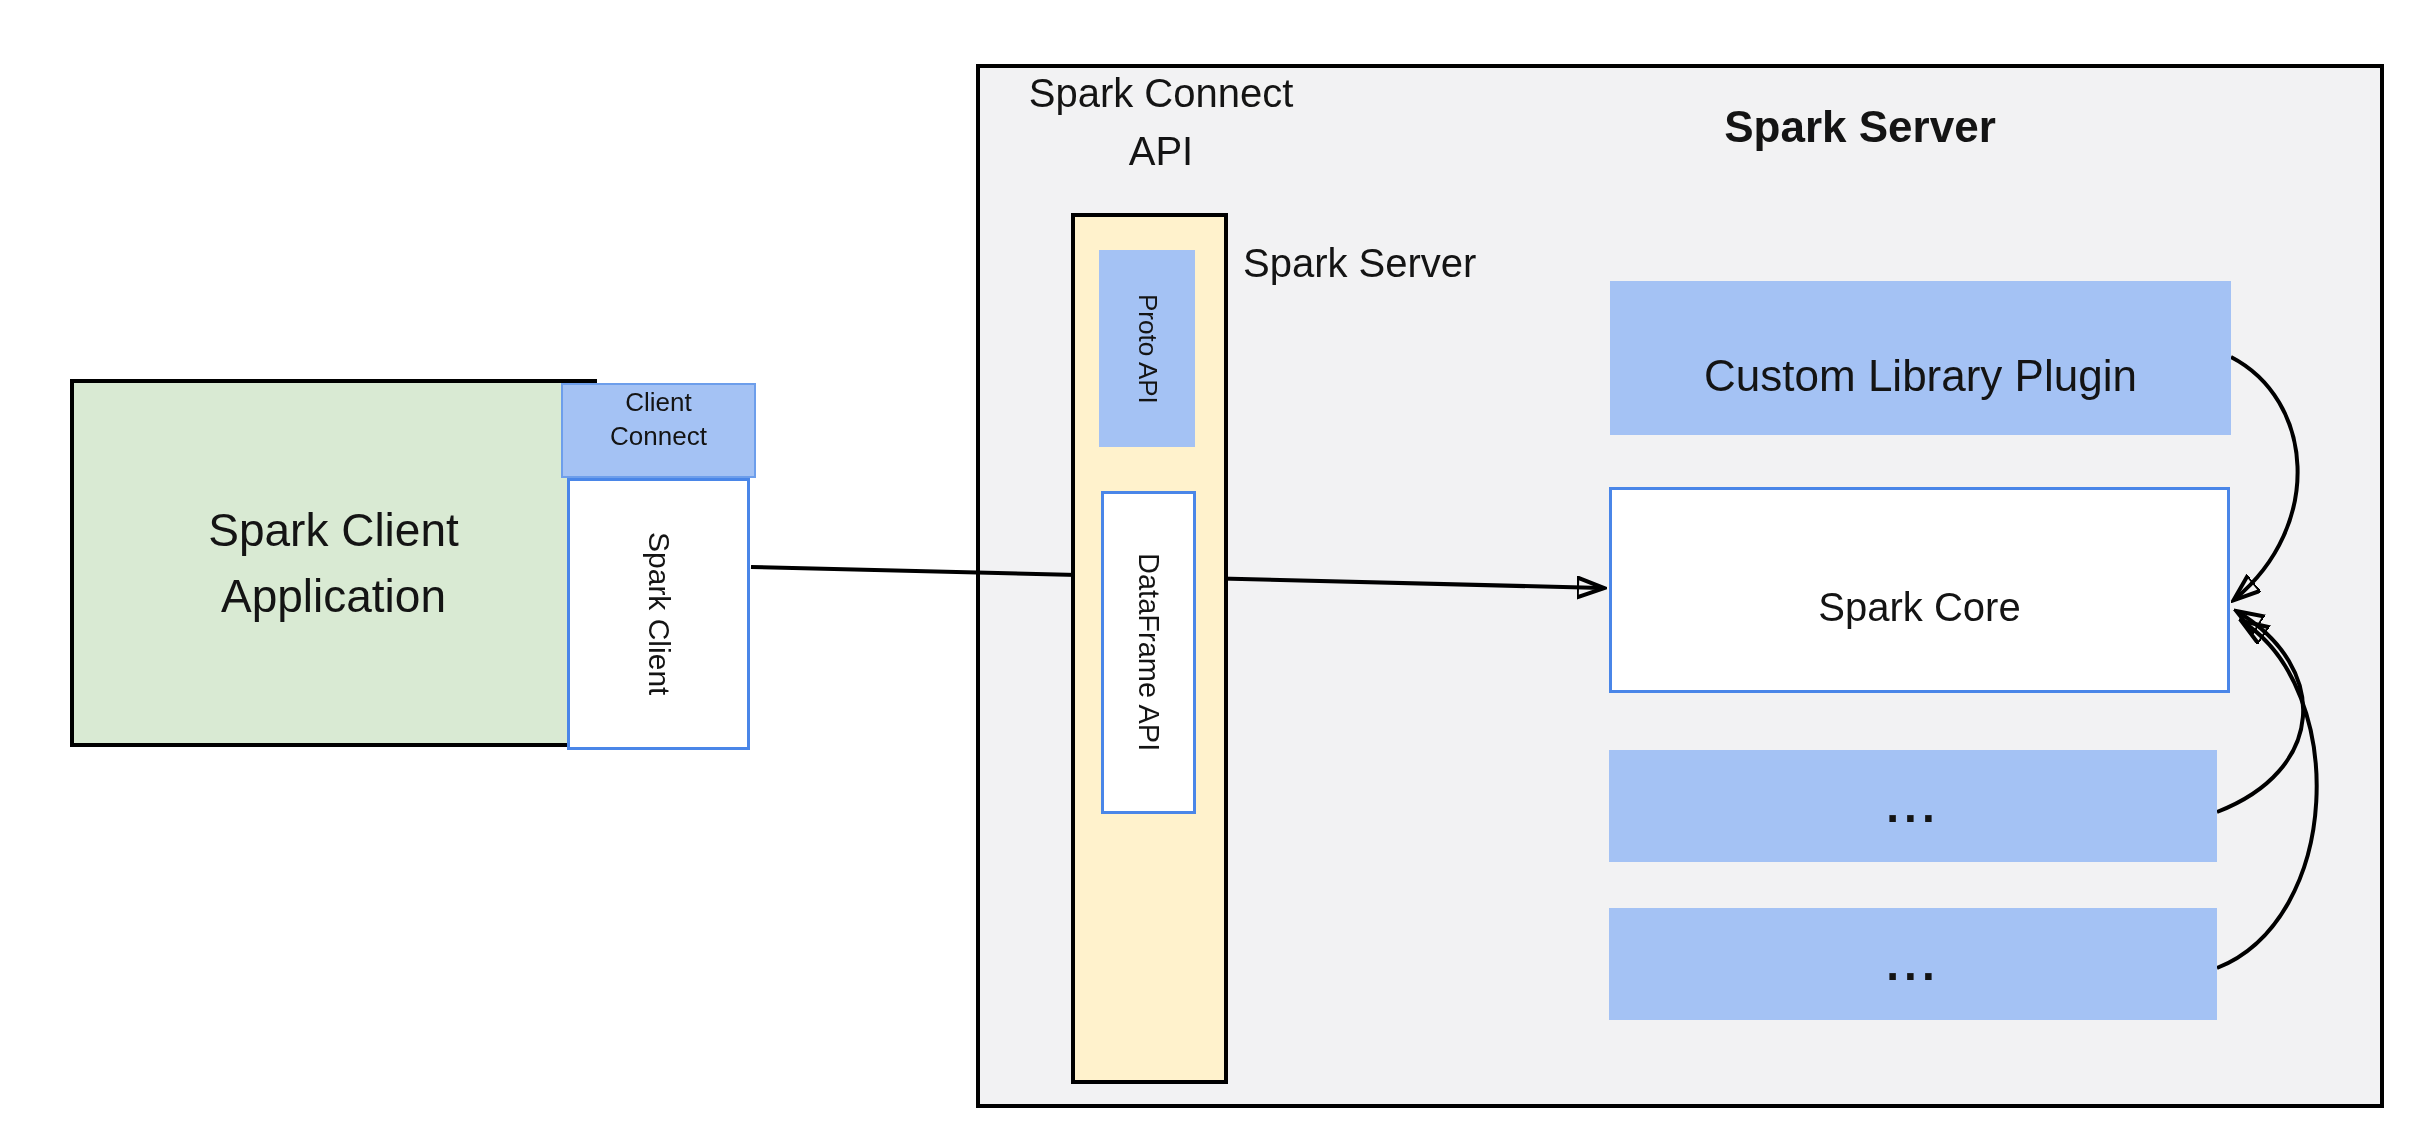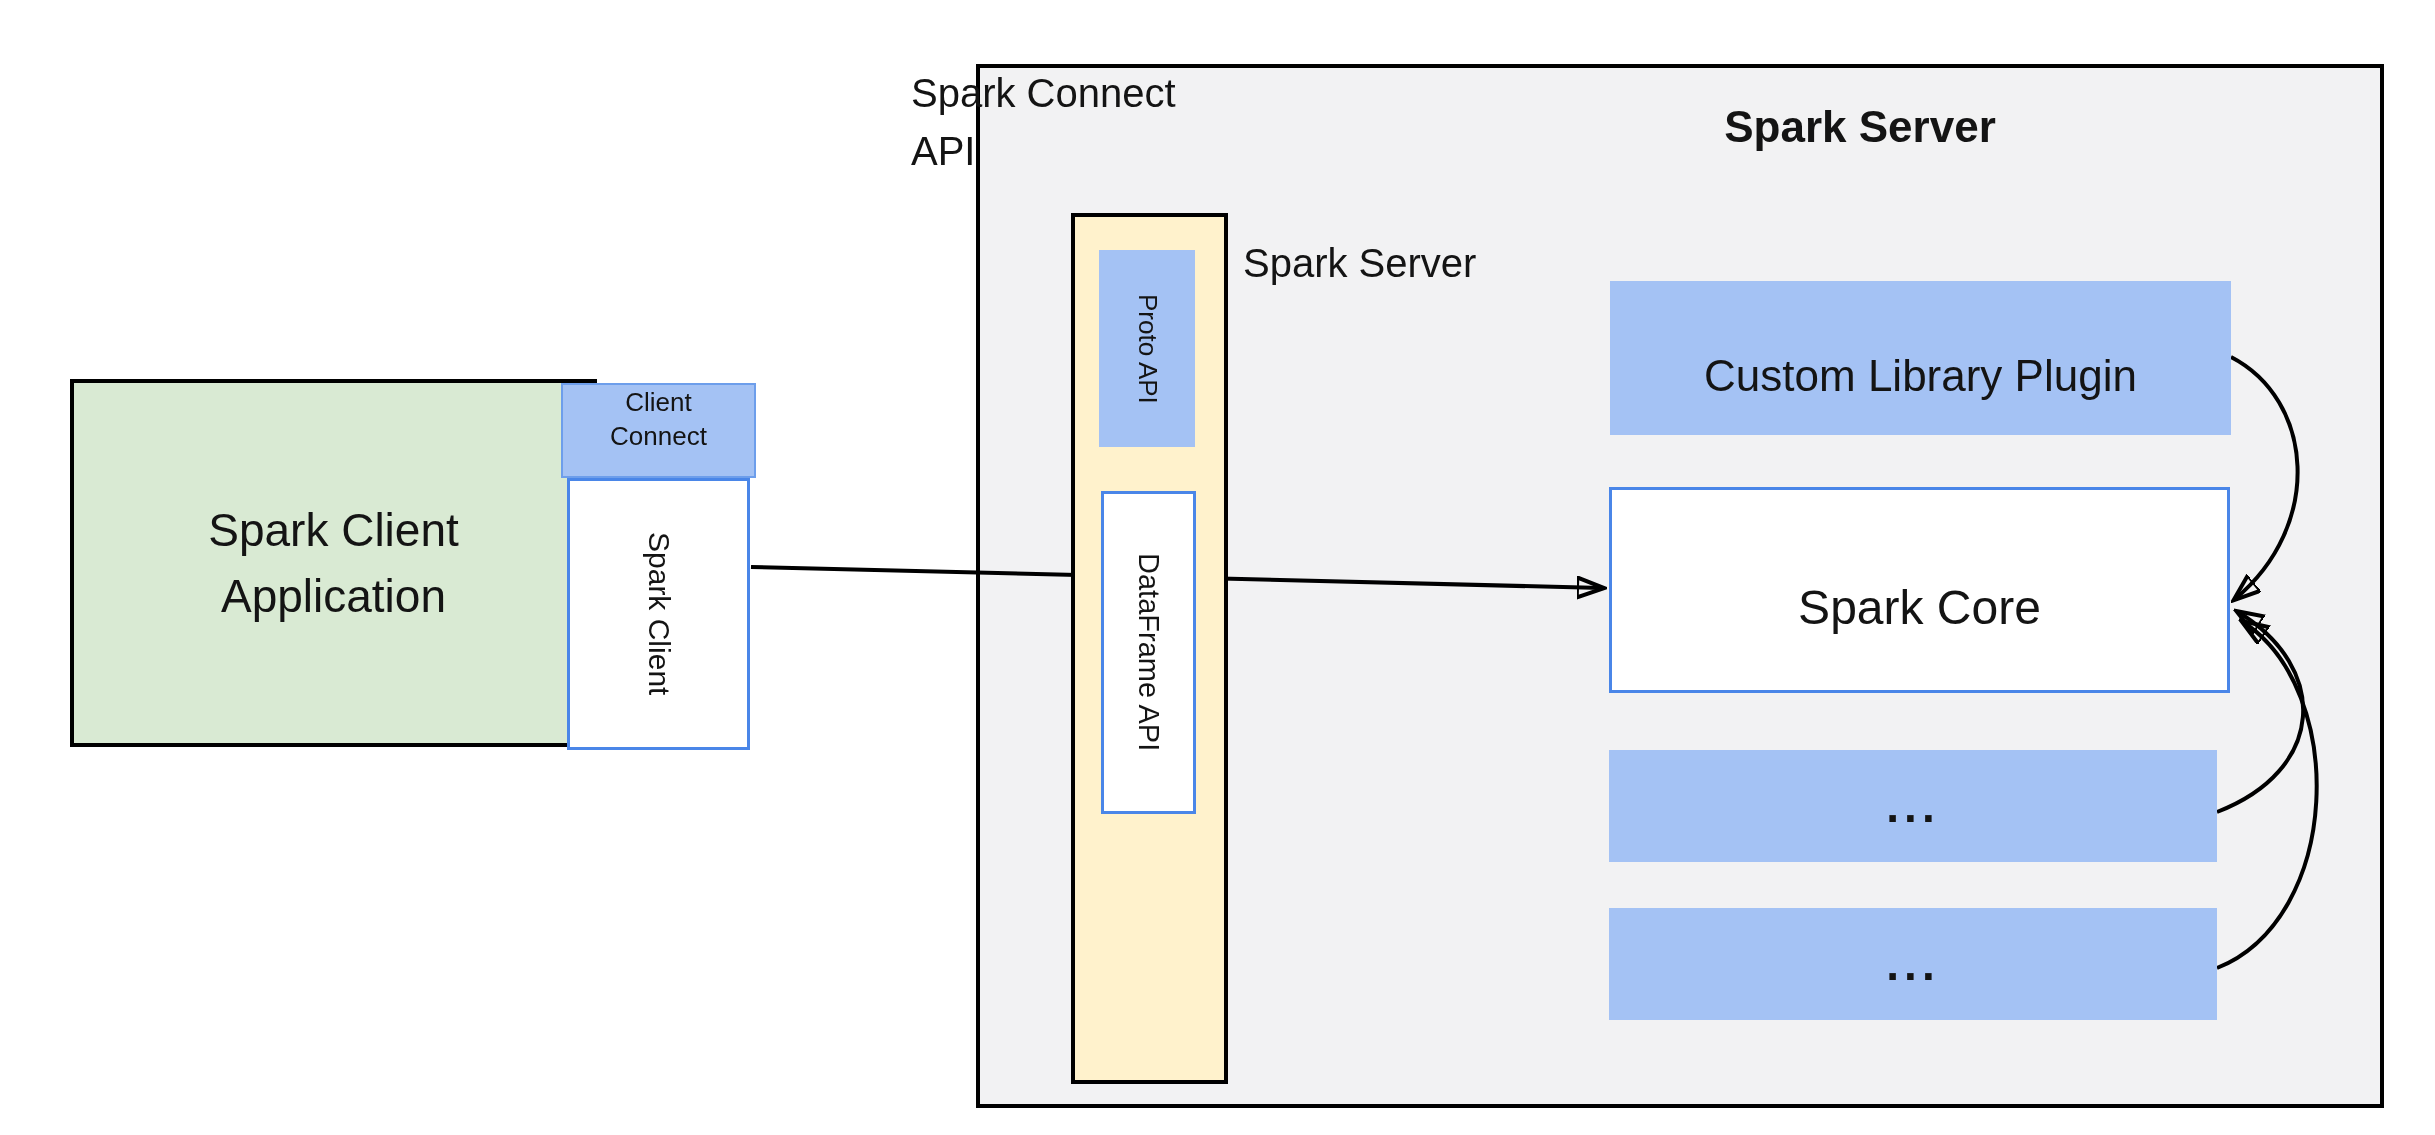--- a/index.html
+++ b/index.html
@@ -39,34 +39,34 @@
     background:var(--yellow-fill,#fff2cc);border:4px solid var(--black,#000);z-index:3;}
   .proto-box{left:1099px;top:250px;width:96px;height:197px;
     background:var(--blue-fill,#a4c2f4);z-index:4;
     display:flex;align-items:center;justify-content:center;}
   .proto-box .vtext{font-size:26px;}
   .dataframe-box{left:1101px;top:491px;width:95px;height:323px;
     background:#fff;border:3px solid var(--blue-border,#4a86e8);z-index:4;
     display:flex;align-items:center;justify-content:center;}
   .dataframe-box .vtext{font-size:29px;}
   .connect-title{left:911px;top:64px;width:500px;z-index:3;
-    font-size:40px;line-height:58px;}
+    font-size:40px;line-height:58px;text-align:center;}
   .library-label{left:1243px;top:234px;width:400px;z-index:3;
     font-size:40px;line-height:58px;text-align:left;}
   
   .server-title{left:1560px;top:100px;width:600px;z-index:3;
     font-size:44px;line-height:53px;font-weight:bold;text-align:center;}
   .plugin-box{left:1610px;top:281px;width:621px;height:154px;
     background:var(--blue-fill,#a4c2f4);z-index:3;
     display:flex;align-items:center;justify-content:center;padding-top:36px;}
   .plugin-box .lbl{font-size:44px;}
   .core-box{left:1609px;top:487px;width:621px;height:206px;
     background:#fff;border:3px solid var(--blue-border,#4a86e8);z-index:3;
     display:flex;align-items:center;justify-content:center;padding-top:34px;}
-  .core-box .lbl{font-size:48px;}
+  .core-box .lbl{font-size:40px;}
   .more-box{left:1609px;width:608px;height:112px;background:var(--blue-fill,#a4c2f4);z-index:3;
     display:flex;align-items:center;justify-content:center;}
   .more-box .lbl{font-size:46px;font-weight:bold;letter-spacing:5px;line-height:1;}
   .more-box.first{top:750px;}
   .more-box.second{top:908px;}
 </style>
 </head>
 <body>
 
 <div id="canvas">

